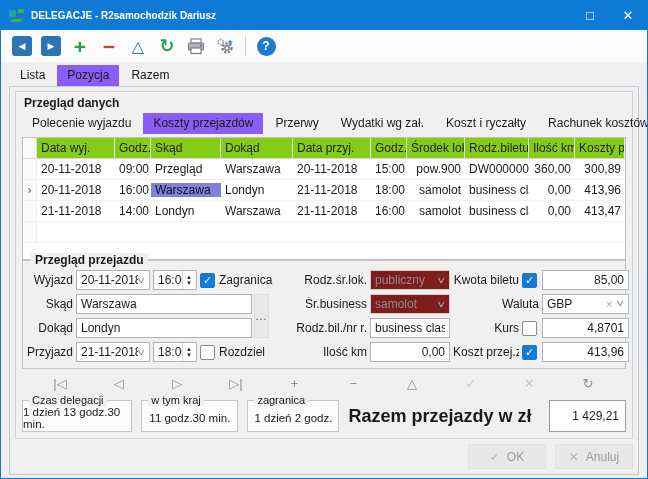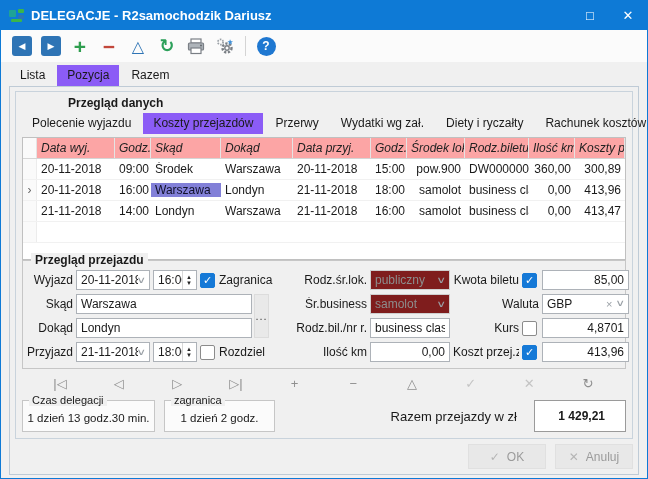--- a/index.html
+++ b/index.html
@@ -6,46 +6,46 @@
   *{box-sizing:border-box;}
   .window{
     width:648px;height:479px;margin:0;border:1px solid #0e7ad6;background:#f0f0f0;
     display:flex;flex-direction:column;
     font-family:"Liberation Sans","DejaVu Sans",sans-serif;font-size:12px;color:#1a1a1a;
     overflow:hidden;
   }
   
   .titlebar{height:29px;flex:0 0 29px;background:#0e7ad6;display:flex;align-items:center;padding-left:7px;}
   .titlebar .appicon{width:17px;height:16px;margin-right:6px;flex:0 0 auto;}
-  .titlebar .title{color:#fff;font-weight:bold;font-size:13px;flex:1;white-space:nowrap;overflow:hidden;}
+  .titlebar .title{color:#fff;font-weight:bold;font-size:10px;flex:1;white-space:nowrap;overflow:hidden;}
   .tbtn{width:38px;height:29px;display:flex;align-items:center;justify-content:center;color:#fff;font-size:13px;}
   
   .toolbar{height:32px;flex:0 0 32px;background:#fbfbfb;display:flex;align-items:center;gap:7px;padding:0 10px;}
   .tool{width:22px;height:22px;display:flex;align-items:center;justify-content:center;}
   .navsq{width:20px;height:20px;border-radius:3px;background:#2e74b5;color:#fff;font-size:9px;display:flex;align-items:center;justify-content:center;}
   .tool.plus{color:#2f9e4f;font-size:21px;font-weight:bold;line-height:1;}
   .tool.minus{color:#c2473b;font-size:21px;font-weight:bold;line-height:1;}
   .tool.delta{color:#2e74b5;font-size:16px;}
   .tool.refresh{color:#2ca05a;font-size:18px;font-weight:bold;}
   .tsep{width:1px;height:20px;background:#d4d4d4;margin:0 2px;}
   .helpcirc{width:19px;height:19px;border-radius:50%;background:#1f78d1;color:#fff;font-weight:bold;font-size:12px;display:flex;align-items:center;justify-content:center;}
   
   .maintabs{height:24px;flex:0 0 24px;display:flex;align-items:flex-end;padding-left:9px;gap:2px;}
   .tab{padding:3px 10px 4px;color:#1a1a1a;white-space:nowrap;}
   .tab.active{background:#8b5cf6;}
   
   .page{flex:1;margin:0 8px 3px;border:1px solid #bfcbd6;background:#f0f0f0;padding:4px 5px;display:flex;flex-direction:column;min-height:0;}
   .panel{flex:1;border:1px solid #c9d3dc;padding:2px 6px 6px;display:flex;flex-direction:column;min-height:0;}
-  .panel-title{font-weight:bold;padding:2px 2px 3px;margin-left:44px;}
+  .panel-title{font-weight:bold;padding:2px 2px 3px;}
   .innertabs{display:flex;gap:2px;margin-bottom:3px;}
   
   .tablebox{flex:1;min-height:0;border:1px solid #c0c0c0;background:#fff;overflow:hidden;
     --tcols:14px 78px 36px 70px 72px 78px 36px 58px 64px 46px minmax(0,1fr);}
   .trow{display:grid;grid-template-columns:var(--tcols);height:21px;align-items:center;}
-  .thead{background:#fca5a5;border-bottom:1px solid #d5d5d5;color:#222;font-style:italic;}
+  .thead{background:#84cc16;border-bottom:1px solid #d5d5d5;color:#222;}
   .thead .tc{border-right:1px solid #e4e4e4;height:100%;display:flex;align-items:center;}
   .tbody .trow{border-bottom:1px solid #f1f1f1;}
   .tc{padding:0 4px;white-space:nowrap;overflow:hidden;}
   .tc.num{text-align:right;}
   .tc.sel{background:#8280d8;color:#101028;}
   .ind{height:100%;background:#fafafa;border-right:1px solid #ececec;color:#666;display:flex;align-items:center;justify-content:center;padding:0;font-size:12px;}
   
   .gb{position:relative;border:1px solid #c6c6c6;background:#f0f0f0;}
   .gb>.legend{position:absolute;top:-8px;left:8px;background:#f0f0f0;padding:0 4px;font-weight:bold;}
   .formgrid{position:relative;display:grid;
@@ -70,22 +70,22 @@
   .gbpicons .x{font-size:11px;}
   
   .recnav{height:20px;margin-top:4px;display:flex;align-items:center;justify-content:space-between;padding:0 28px;color:#8f8f8f;font-size:13px;}
   .recnav .nit{min-width:20px;text-align:center;}
   .recnav .dim{color:#c4c4c4;}
   
   .summary{margin-top:7px;display:flex;align-items:stretch;gap:9px;height:32px;flex:0 0 auto;}
   .sbox{position:relative;border:1px solid #c6c6c6;background:#fbfbfb;display:flex;align-items:center;justify-content:center;padding-top:4px;font-size:11.5px;}
   .sbox>.slegend{position:absolute;top:-7px;left:6px;background:#f0f0f0;padding:0 3px;font-size:11px;font-weight:normal;}
   .sbox.b1{width:133px;}.sbox.b2{width:117px;}.sbox.b3{width:111px;}
-  .totlabel{flex:1;display:flex;align-items:center;justify-content:flex-end;font-weight:normal;font-size:13px;padding-right:8px;white-space:nowrap;}
-  .totbox{width:92px;border:1px solid #9a9a9a;background:#fff;display:flex;align-items:center;justify-content:flex-end;padding-right:20px;font-weight:bold;}
+  .totlabel{flex:1;display:flex;align-items:center;justify-content:flex-end;font-weight:bold;font-size:18px;padding-right:8px;white-space:nowrap;}
+  .totbox{width:92px;border:1px solid #9a9a9a;background:#fff;display:flex;align-items:center;justify-content:flex-end;padding-right:6px;font-weight:normal;}
   
   .btnrow{height:26px;flex:0 0 26px;margin-top:5px;display:flex;justify-content:flex-end;gap:9px;}
   .dlgbtn{width:78px;height:25px;background:#e8e8e8;border:1px solid #e0e0e0;color:#9b9b9b;display:flex;align-items:center;justify-content:center;gap:7px;}
   .dlgbtn .bicon{color:#b4b4b4;font-size:12px;}
   
   .statusbar{height:27px;flex:0 0 27px;border-top:1px solid #d8d8d8;background:#f3f3f3;display:flex;align-items:center;}
   .sbicons{display:flex;align-items:center;gap:6px;padding:0 6px 0 8px;}
   .ssep{width:1px;align-self:stretch;background:#d8d8d8;}
   .scell{display:flex;align-items:center;justify-content:center;white-space:nowrap;}
   .scope{width:118px;}
@@ -151,21 +151,21 @@
 
   <div class="page">
     <div class="panel">
       <div class="panel-title">Przegląd danych</div>
 
       <div class="innertabs">
         <span class="tab">Polecenie wyjazdu</span>
         <span class="tab active">Koszty przejazdów</span>
         <span class="tab">Przerwy</span>
         <span class="tab">Wydatki wg zał.</span>
-        <span class="tab">Diety i ryczałty</span>
+        <span class="tab">Koszt i ryczałty</span>
         <span class="tab">Rachunek kosztów</span>
       </div>
 
       <div class="tablebox">
         <div class="trow thead">
           <span class="ind tc"></span>
           <span class="tc">Data wyj.</span>
           <span class="tc">Godz.</span>
           <span class="tc">Skąd</span>
           <span class="tc">Dokąd</span>
@@ -174,21 +174,21 @@
           <span class="tc">Środek lok.</span>
           <span class="tc">Rodz.biletu</span>
           <span class="tc">Ilość km</span>
           <span class="tc">Koszty przej</span>
         </div>
         <div class="tbody">
           <div class="trow">
             <span class="ind"></span>
             <span class="tc">20-11-2018</span>
             <span class="tc num">09:00</span>
-            <span class="tc">Środek</span>
+            <span class="tc">Przegląd</span>
             <span class="tc">Warszawa</span>
             <span class="tc">20-11-2018</span>
             <span class="tc num">15:00</span>
             <span class="tc num">pow.900</span>
             <span class="tc">DW0000000</span>
             <span class="tc num">360,00</span>
             <span class="tc num">300,89</span>
           </div>
           <div class="trow">
             <span class="ind">›</span>
@@ -329,20 +329,24 @@
         <span class="nit dim">✓</span>
         <span class="nit dim">✕</span>
         <span class="nit">↻</span>
       </div>
 
       <div class="summary">
         <div class="sbox b1">
           <span class="slegend">Czas delegacji</span>
           <span>1 dzień 13 godz.30 min.</span>
         </div>
+        <div class="sbox b2">
+          <span class="slegend">w tym kraj</span>
+          <span>11 godz.30 min.</span>
+        </div>
         <div class="sbox b3">
           <span class="slegend">zagranica</span>
           <span>1 dzień 2 godz.</span>
         </div>
         <span class="totlabel">Razem przejazdy w zł</span>
         <span class="totbox">1 429,21</span>
       </div>
     </div>
 
     <div class="btnrow">

